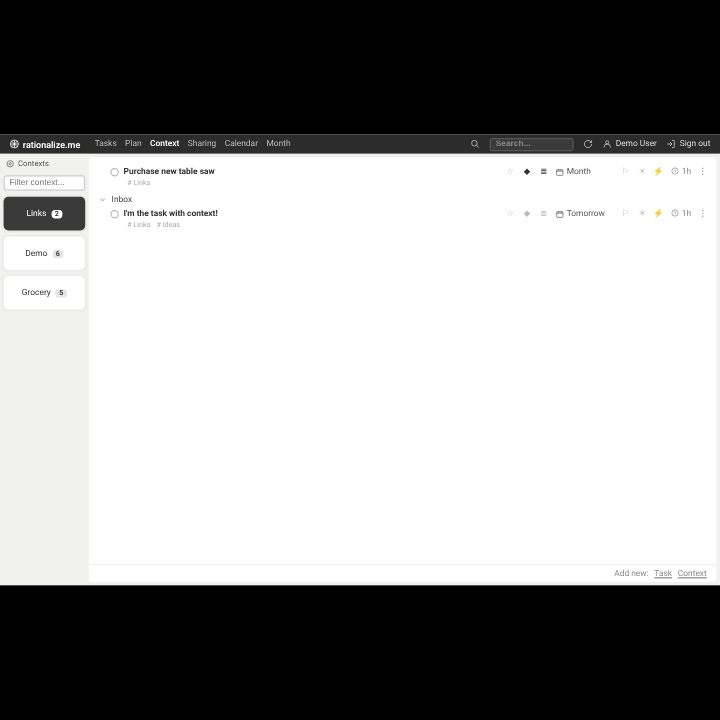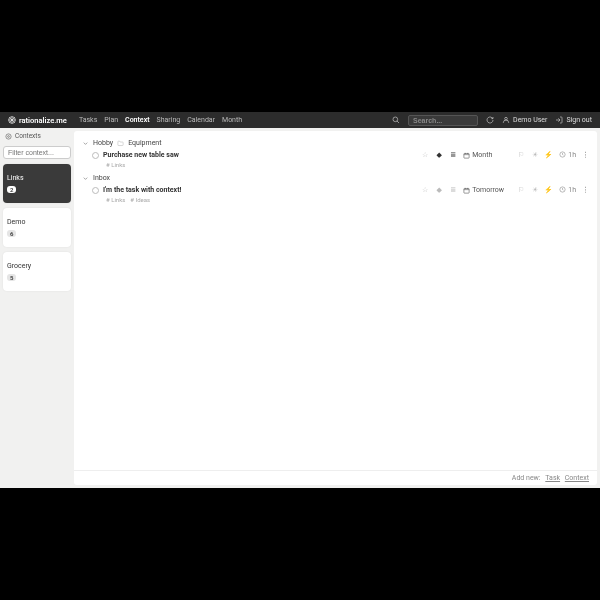--- a/index.html
+++ b/index.html
@@ -21,21 +21,21 @@
 .huser { display: flex; align-items: center; gap: 3px; color: #ddd; }
 
 
 .body { flex: 1; display: flex; }
 
 
 .sidebar { width: 74px; padding: 3px; display: flex; flex-direction: column; gap: 5px; }
 .sidehead { display: flex; align-items: center; gap: 3px; color: #555; font-size: 6.5px; padding: 1px 2px; }
 .sidehead svg { width: 7px; height: 7px; }
 .filter-input { width: 100%; border: 1px solid #ccc; border-radius: 3px; padding: 2px 4px; font-size: 7px; color: #888; }
-.card { background: #fff; border-radius: 4px; padding: 10px 4px; display: flex; align-items: flex-start; justify-content: center; gap: 4px; font-size: 7px; color: #333; box-shadow: 0 0 2px rgba(0,0,0,0.08); cursor: pointer; flex-direction: column; }
+.card { background: #fff; border-radius: 4px; padding: 10px 4px; display: flex; align-items: center; justify-content: center; gap: 4px; font-size: 7px; color: #333; box-shadow: 0 0 2px rgba(0,0,0,0.08); cursor: pointer; }
 .card.active { background: #3a3a3a; color: #fff; }
 .badge { background: #e5e5e5; color: #333; border-radius: 3px; padding: 0 3px; font-size: 6px; font-weight: 600; }
 .card.active .badge { background: #fff; color: #333; }
 
 
 .main { flex: 1; background: #fff; margin: 3px 3px 3px 0; border-radius: 3px; display: flex; flex-direction: column; }
 .main-content { flex: 1; padding: 6px 8px; overflow-y: auto; }
 
 .group-header { display: flex; align-items: center; gap: 4px; font-size: 7px; color: #666; padding: 2px 0; }
 .group-header svg { width: 7px; height: 7px; }
@@ -132,30 +132,20 @@
       </div>
       <div class="card">
         <span>Grocery</span>
         <span class="badge">5</span>
       </div>
     </div>
 
     <div class="main">
       <div class="main-content">
 
-        <div class="group-header">
-          <svg class="chev" viewBox="0 0 24 24" fill="none" stroke="currentColor" stroke-width="2">
-              <path d="m6 9 6 6 6-6"></path>
-            </svg>
-          <span class="gname">Hobby</span>
-          <svg viewBox="0 0 24 24" fill="none" stroke="#bbb" stroke-width="2">
-              <path d="M3 6a2 2 0 0 1 2-2h4l2 3h8a2 2 0 0 1 2 2v8a2 2 0 0 1-2 2H5a2 2 0 0 1-2-2z"></path>
-            </svg>
-          <span class="gname">Equipment</span>
-        </div>
         <div class="task-row">
           <span class="task-check"></span>
           <span class="task-title">Purchase new table saw</span>
           <div class="task-actions">
             <span class="aicon">☆</span>
             <span class="aicon active">◆</span>
             <span class="aicon active">≣</span>
             <span class="date-box">
               <svg viewBox="0 0 24 24" fill="none" stroke="currentColor" stroke-width="2">
                   <rect x="3" y="5" width="18" height="16" rx="2"></rect>

